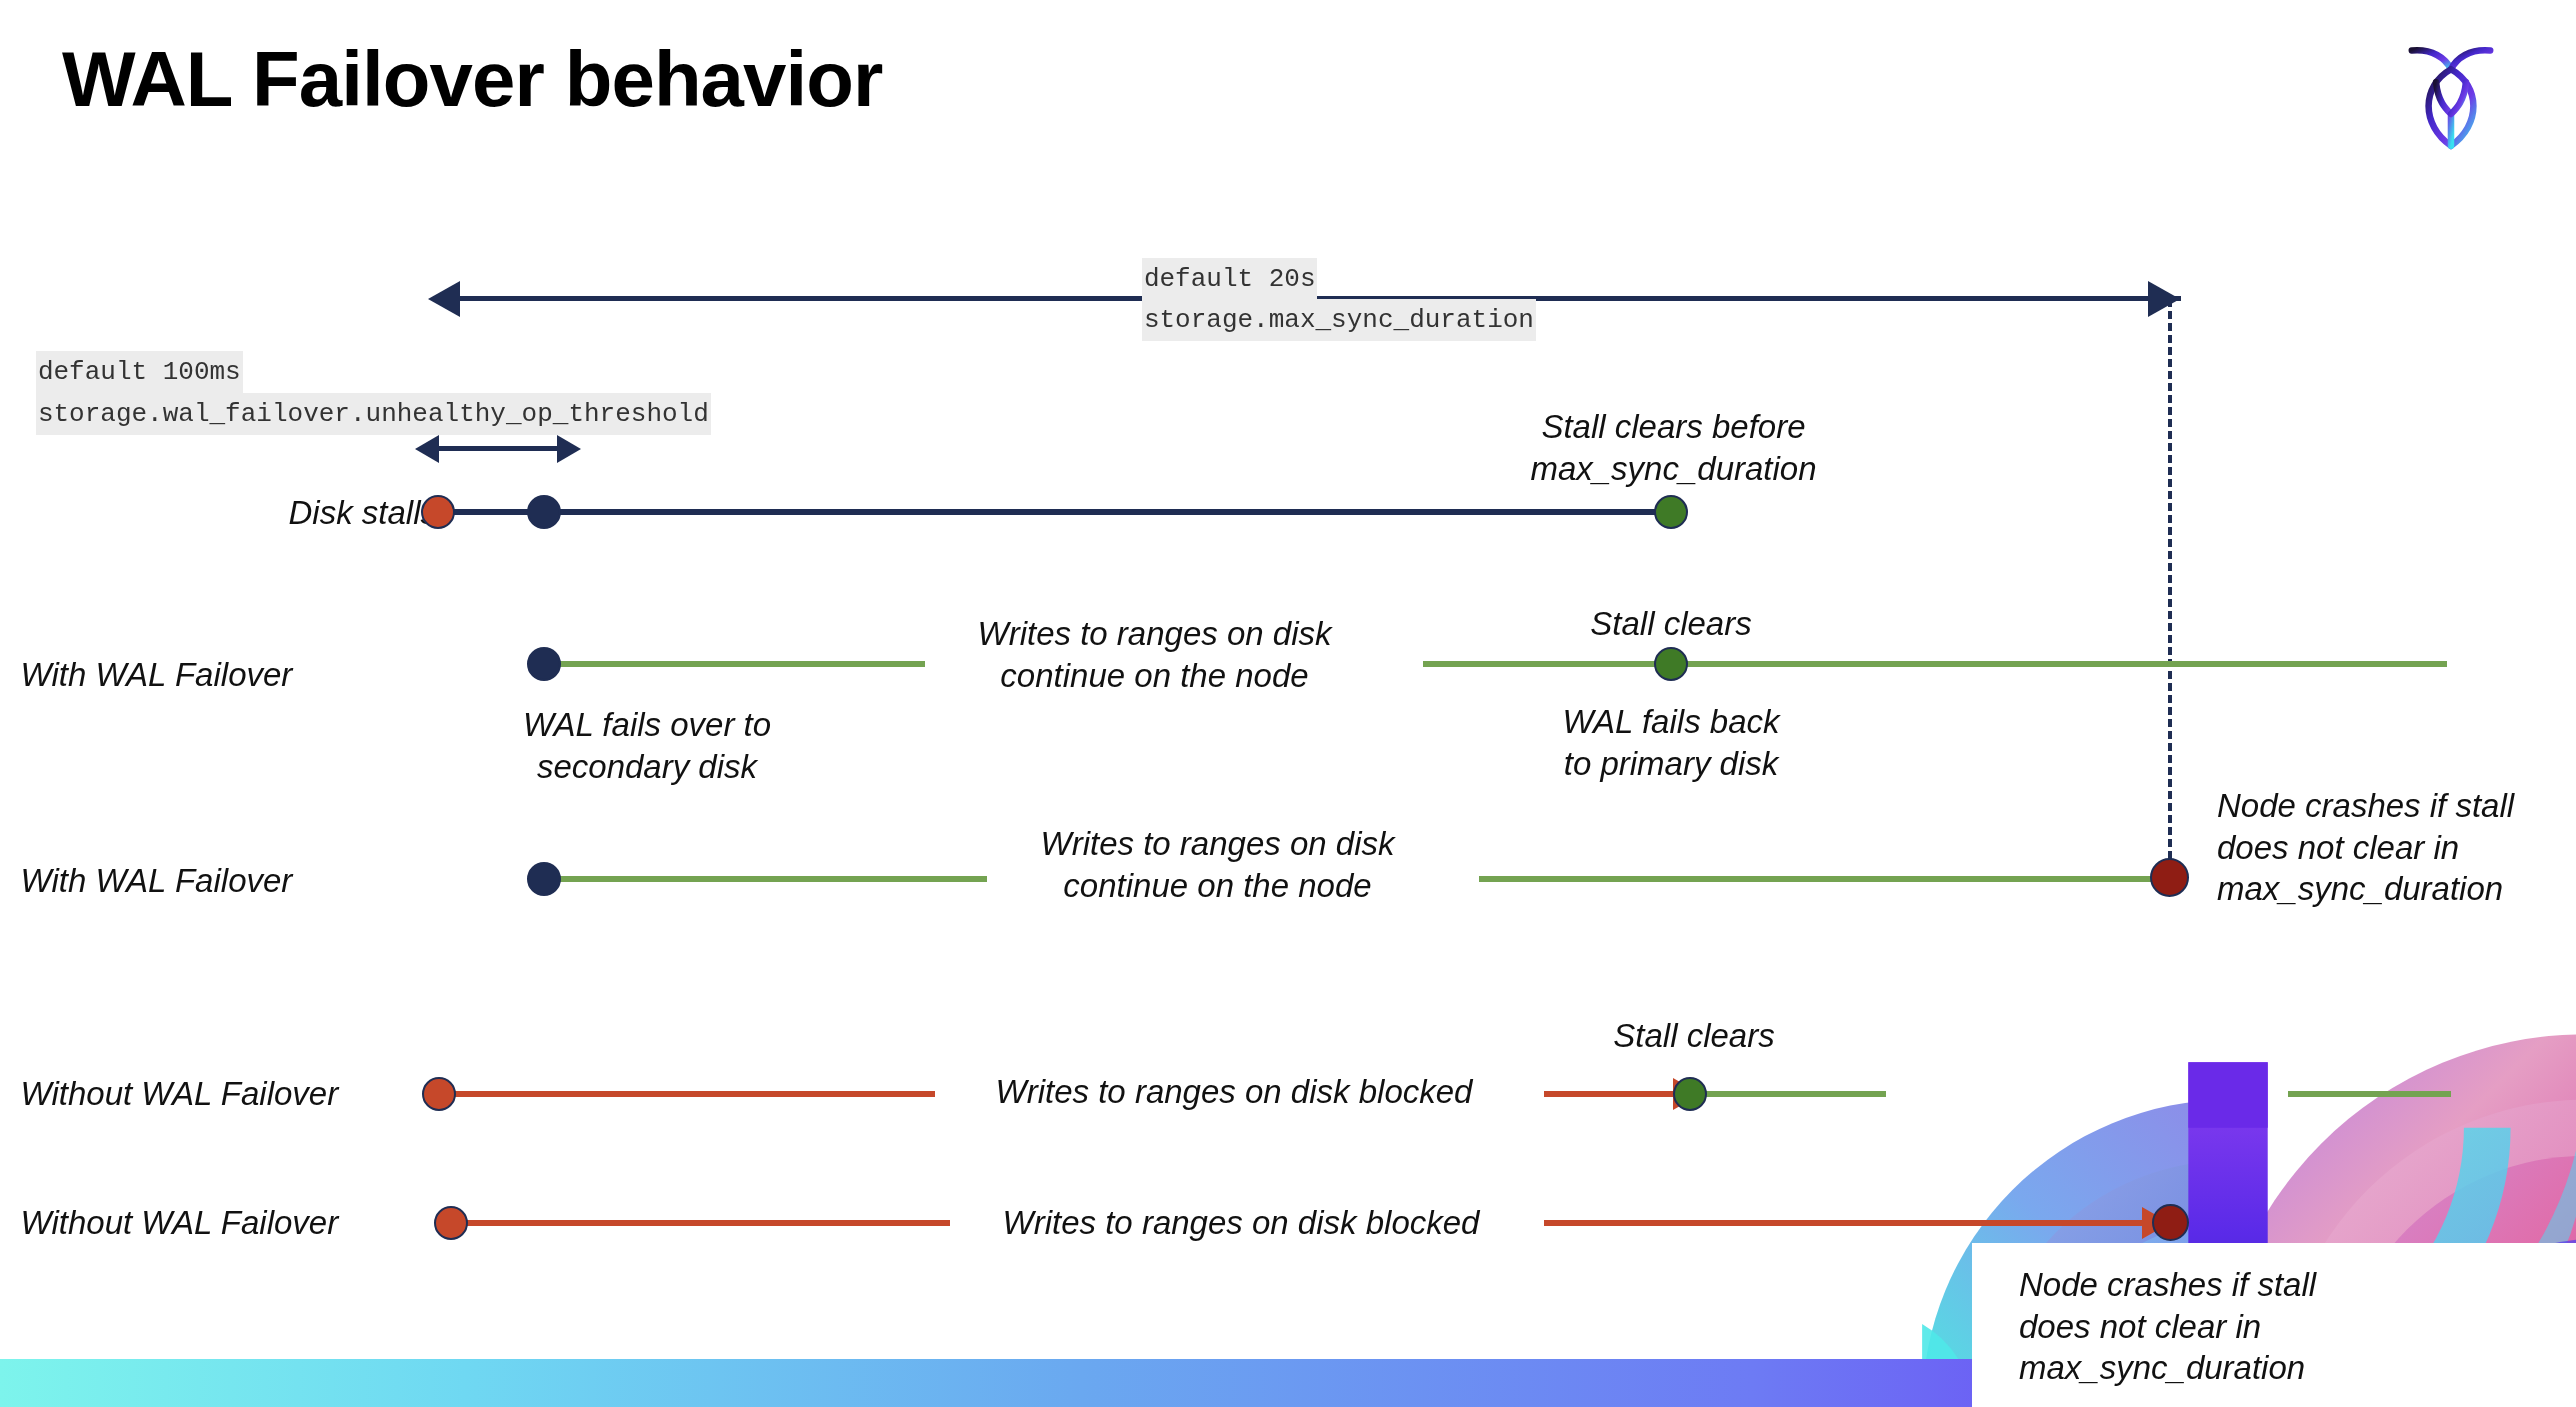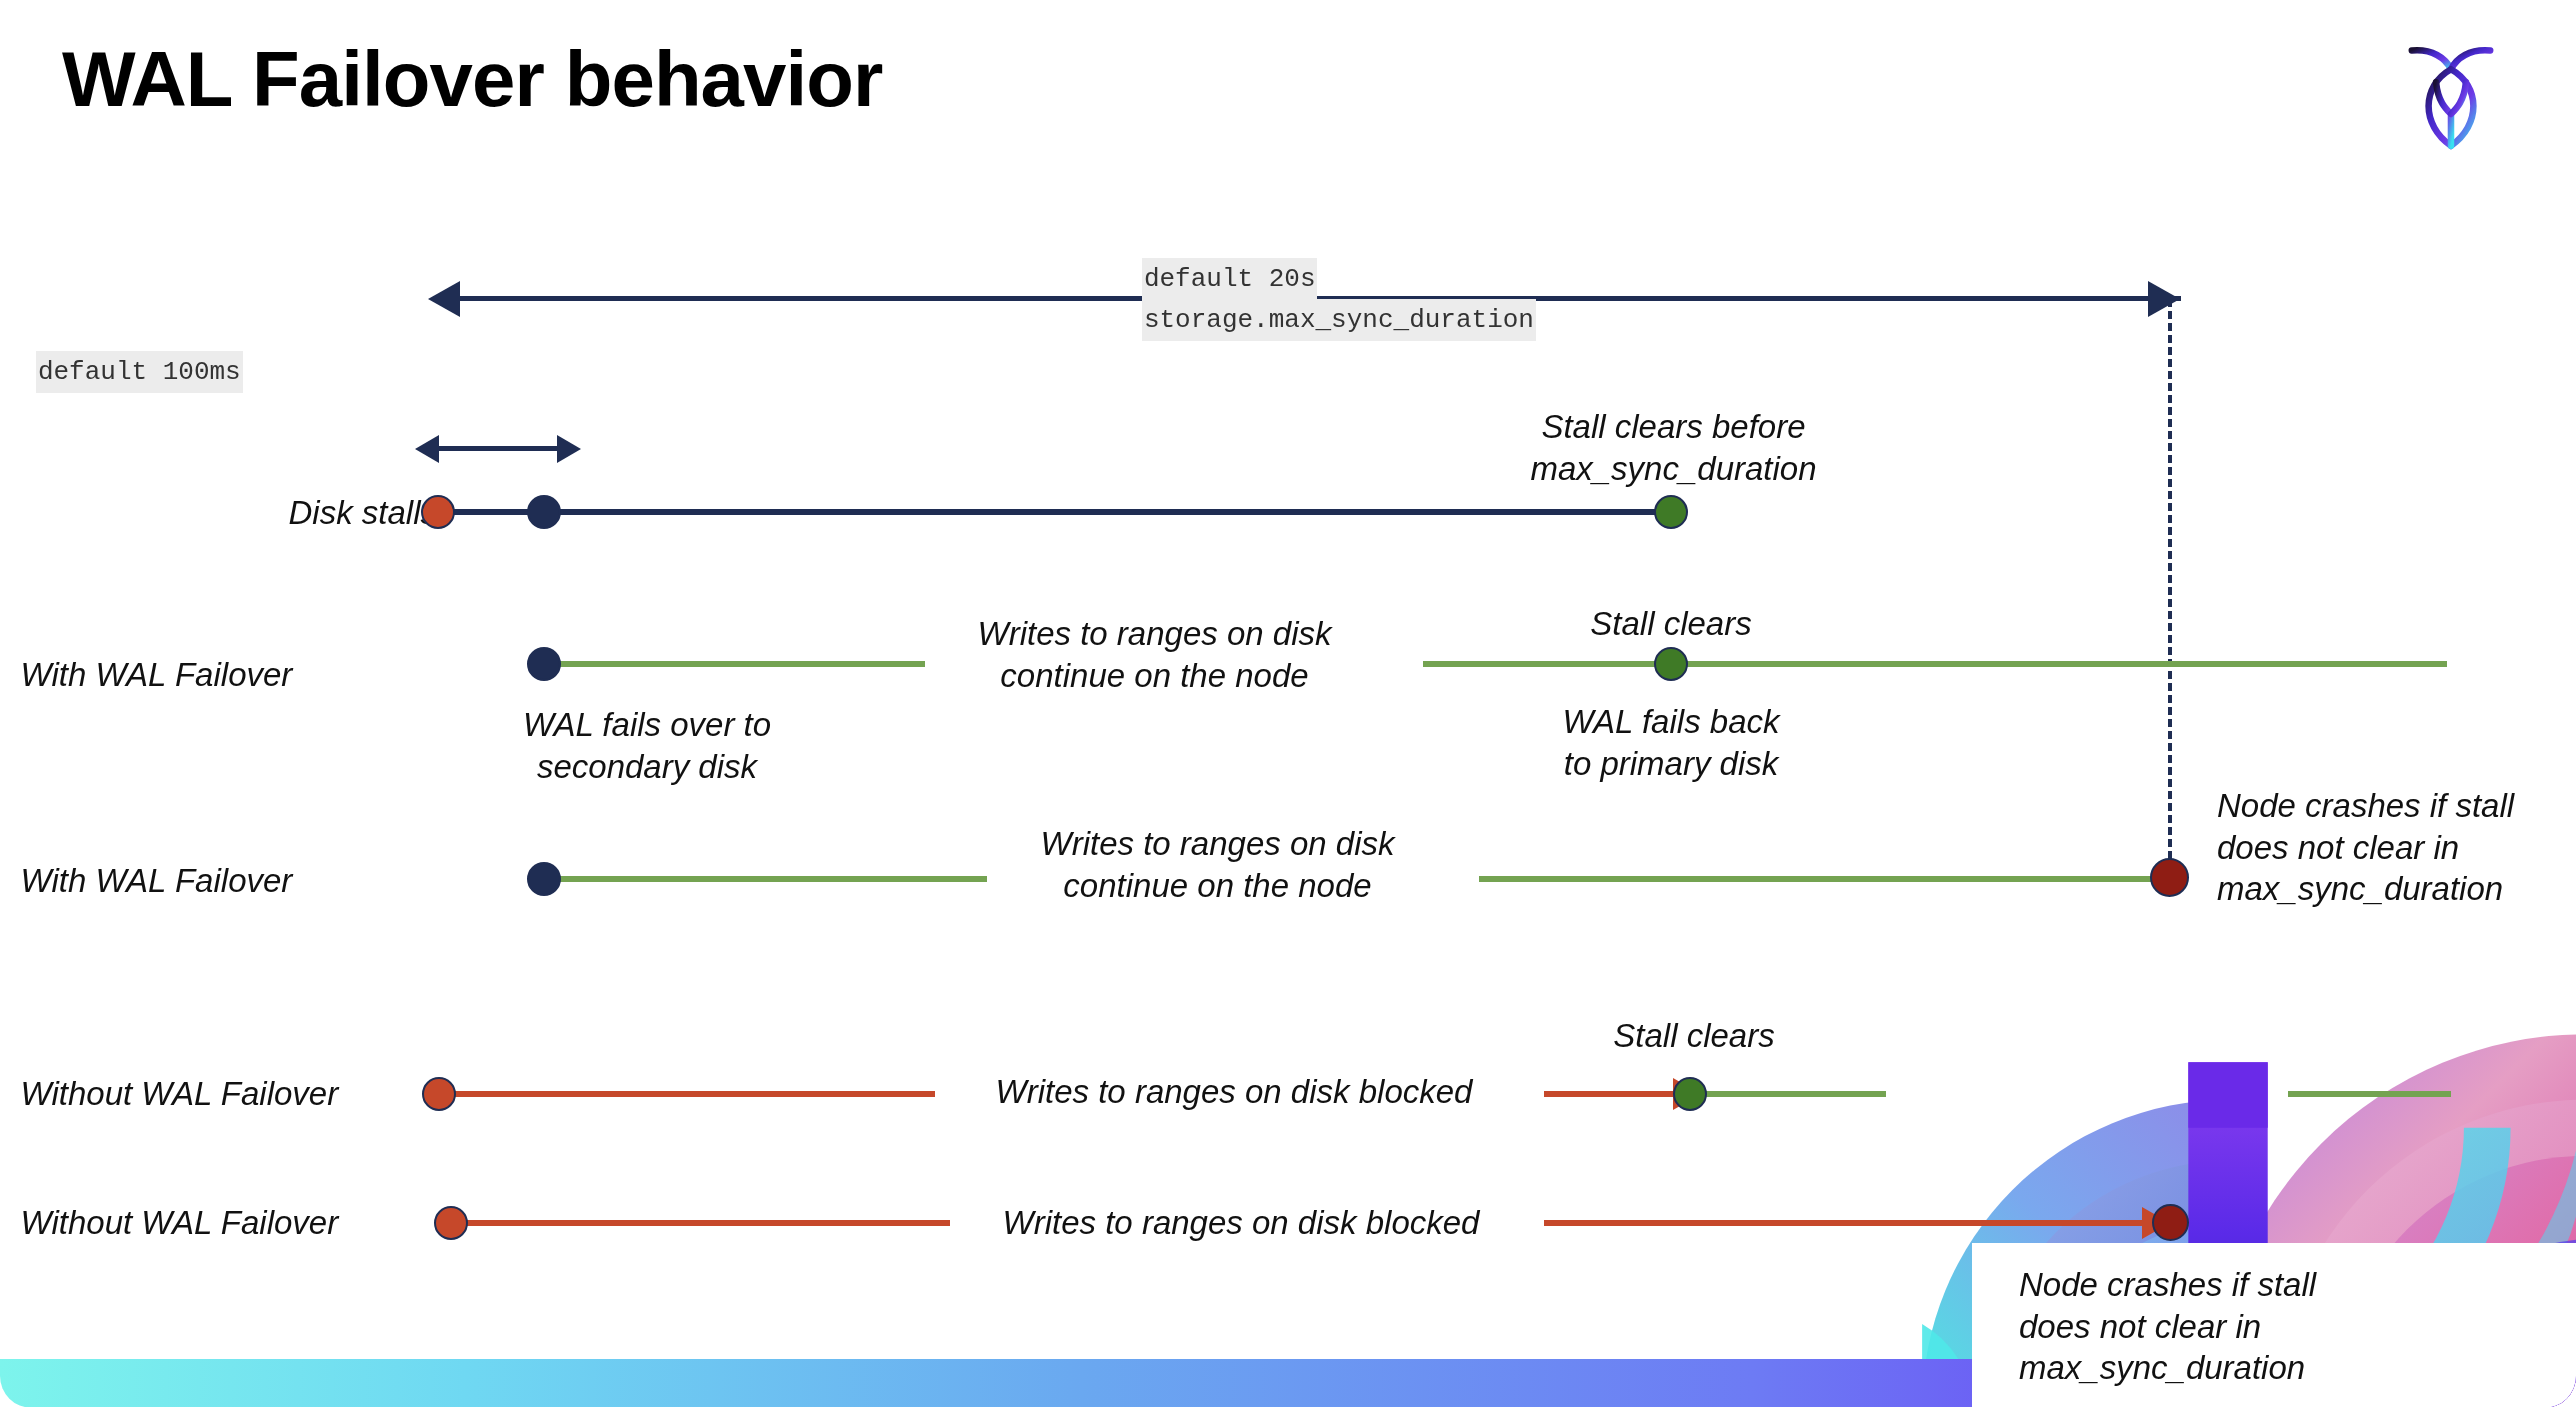--- a/index.html
+++ b/index.html
@@ -3,21 +3,21 @@
 <meta charset="utf-8">
 <style>
   html,body{margin:0;padding:0;}
   body{
     width:2576px;height:1408px;
     background:#ffffff;
     font-family:"Liberation Sans", sans-serif;
     overflow:hidden;
     position:relative;
   }
-  #slide{position:absolute;inset:0;overflow:hidden;background:#fff;border-radius:32px;}
+  #slide{position:absolute;inset:0;overflow:hidden;background:#fff;}
   #deco-wrap{position:absolute;right:0;bottom:0;width:766px;height:654px;overflow:hidden;}
   #bottom-bar{position:absolute;left:0;bottom:0;width:2576px;height:49px;
     background:linear-gradient(90deg,#7df4ec 0%,#6fd8f2 18%,#6aa8f0 42%,#6d7bf4 68%,#6a43f5 88%,#5b2ef2 100%);}
 
   
   #title{position:absolute;left:62px;top:39px;font-size:78px;font-weight:bold;
     letter-spacing:-0.9px;color:#000;line-height:1.05;}
 
   
   #logo{position:absolute;left:2395px;top:28px;width:112px;height:131px;}
@@ -145,20 +145,21 @@
   <div class="hline navy" style="left:437px;top:296px;width:1744px;height:4.7px;"></div>
   <div class="arrowhead ah-left" style="left:428px;top:281px;"></div>
   <div class="arrowhead ah-right" style="left:2148px;top:281px;"></div>
 
   <div class="code" style="left: 1142px; top: 258px; white-space: pre-line;">default 20s</div>
   <div class="code" style="left: 1142px; top: 299px; white-space: pre-line;">storage.max_sync_duration</div>
 
   <div class="vdash" style="left:2168px;top:299px;height:584px;"></div>
 
   <div class="code" style="left: 36px; top: 351px; white-space: pre-line;">default 100ms</div>
+  <div class="code" style="left: 36px; top: 393px; white-space: pre-line;">storage.wal_failover.unhealthy_op_threshold</div>
 
   <div class="hline navy" style="left:437px;top:446px;width:122px;height:4.7px;"></div>
   <div class="arrowhead ah-left-sm" style="left:415px;top:435px;"></div>
   <div class="arrowhead ah-right-sm" style="left:557px;top:435px;"></div>
 
   <div class="lbl" style="left: 222px; top: 492px; width: 215px; text-align: right; white-space: pre-line;">Disk stalls</div>
 
   <div class="hline navy" style="left:437px;top:509px;width:1243px;"></div>
   <div class="dot red-d" style="left:421px;top:495px;width:34px;height:34px;"></div>
   <div class="dot navy-d" style="left:527px;top:495px;width:34px;height:34px;"></div>

